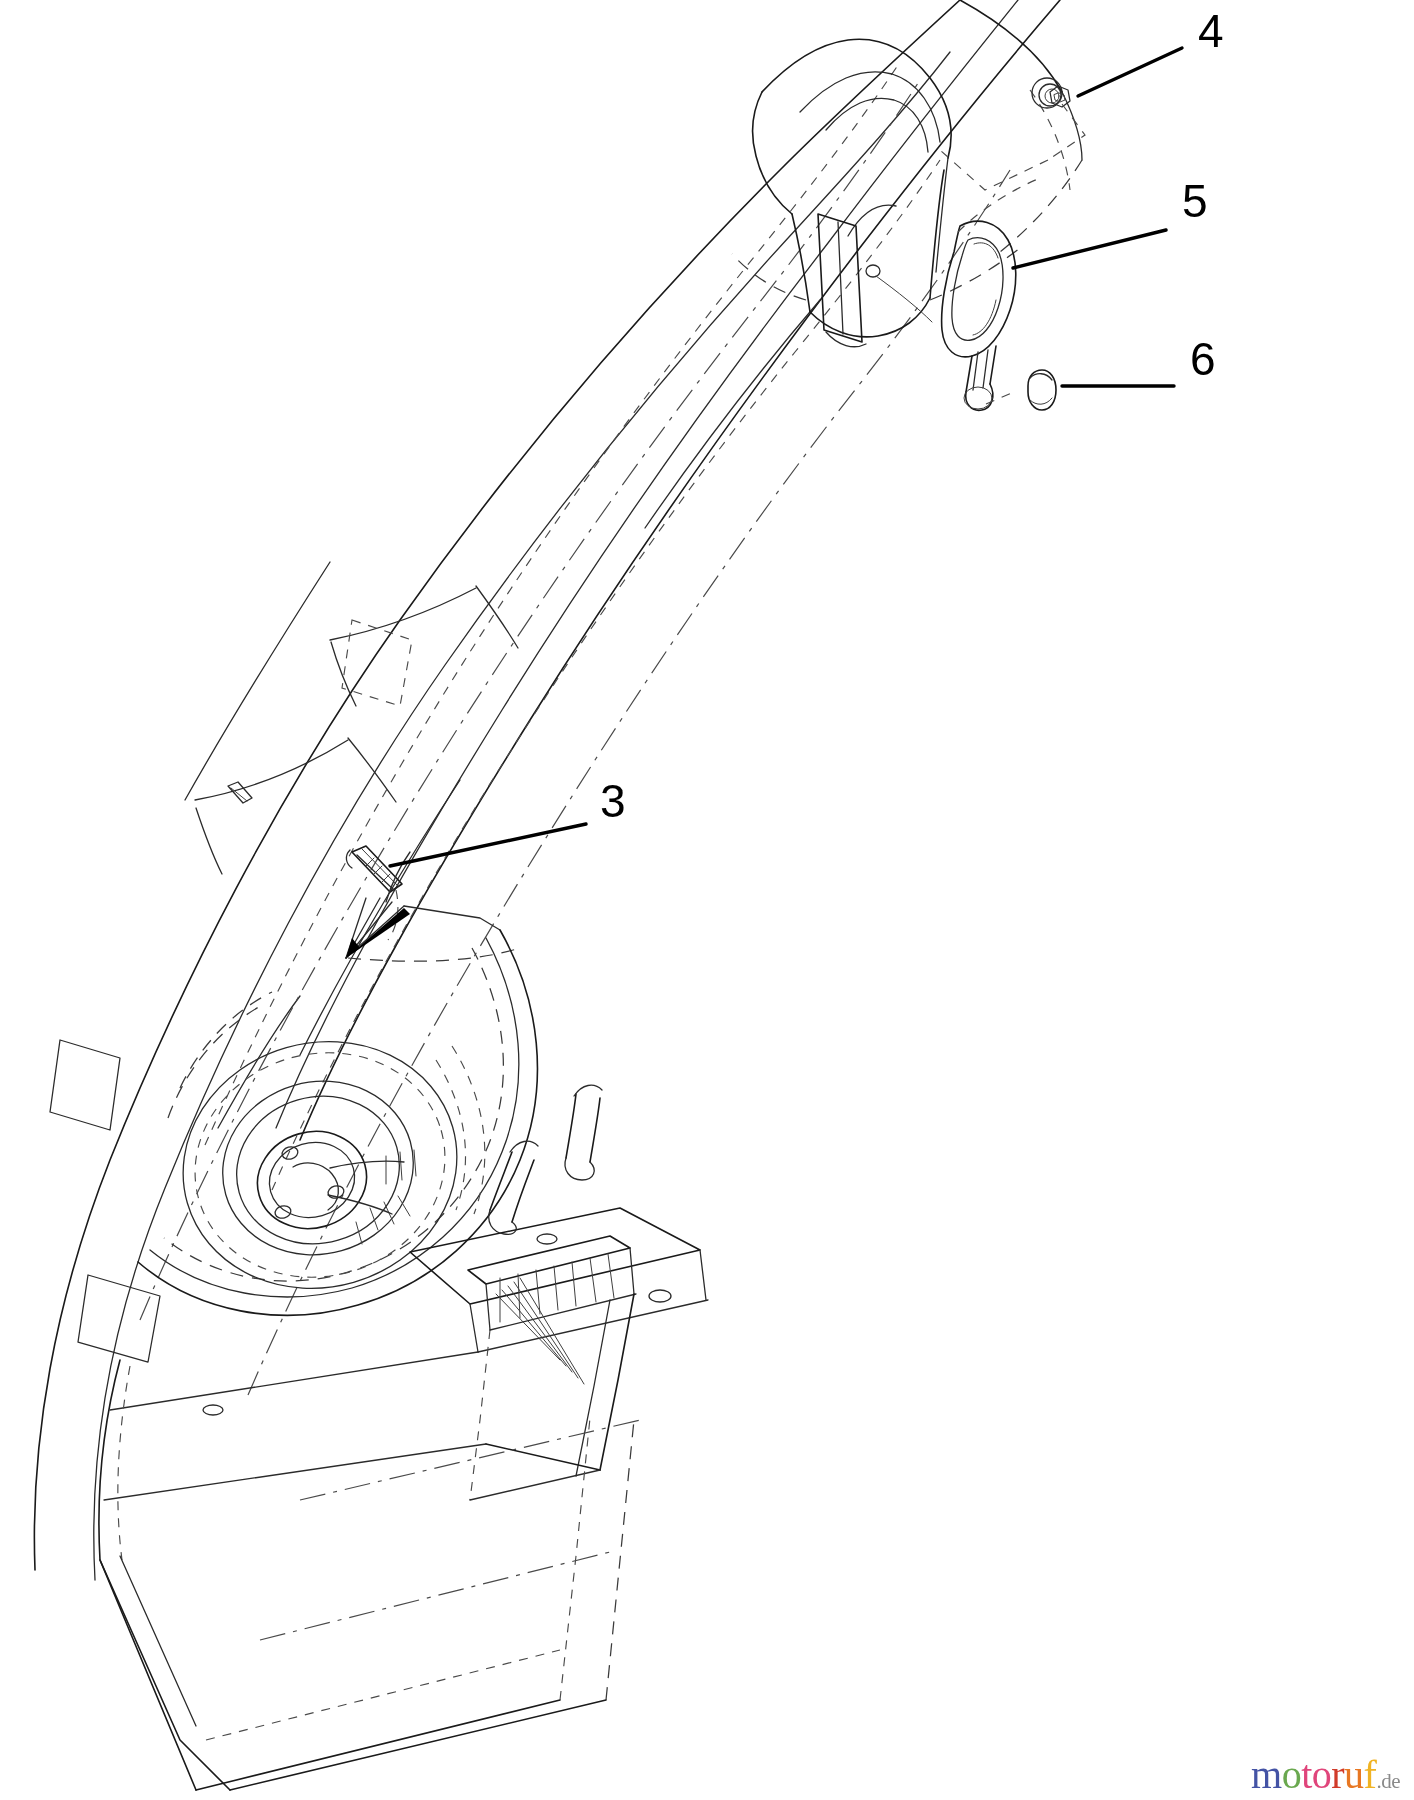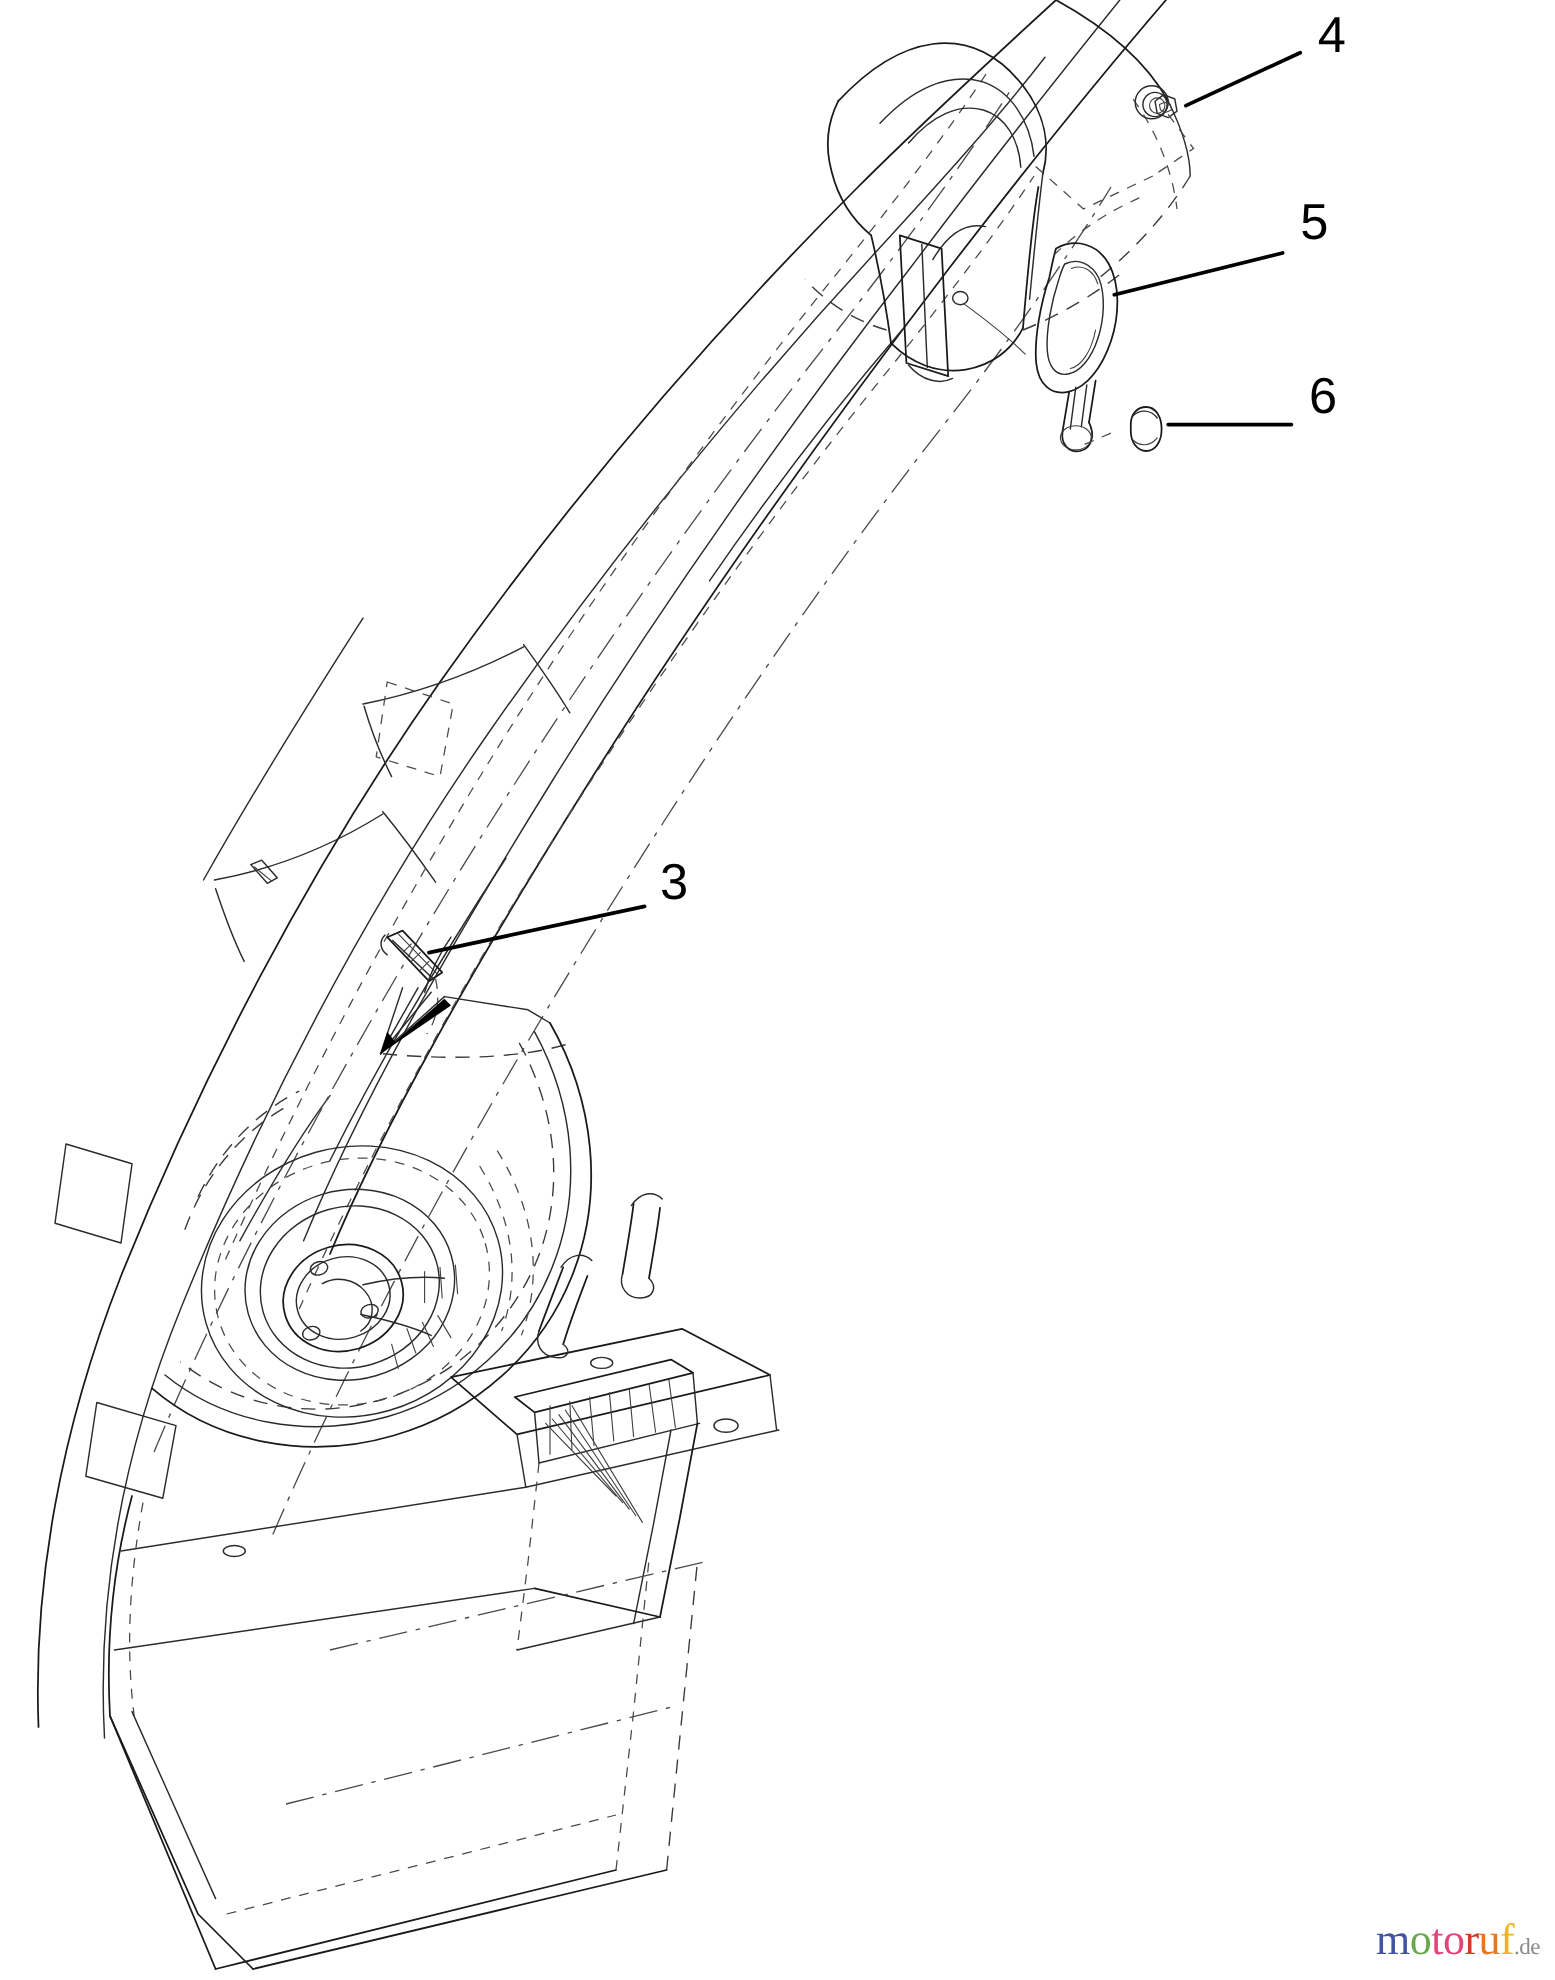--- a/index.html
+++ b/index.html
@@ -32,21 +32,21 @@
     font-family: "Liberation Sans", sans-serif;
     font-size: 46px;
     font-weight: 400;
     color: #000000;
     line-height: 1;
     user-select: none;
   }
   #watermark {
     position: absolute;
     right: 14px;
-    bottom: 14px;
+    bottom: 2px;
     font-family: "Liberation Serif", serif;
     font-size: 40px;
     letter-spacing: -0.5px;
     white-space: nowrap;
     user-select: none;
     margin-top: 28px;
   }
   #watermark .wm-char { display: inline-block; }
   #watermark .wm-suffix {
     font-size: 21px;

